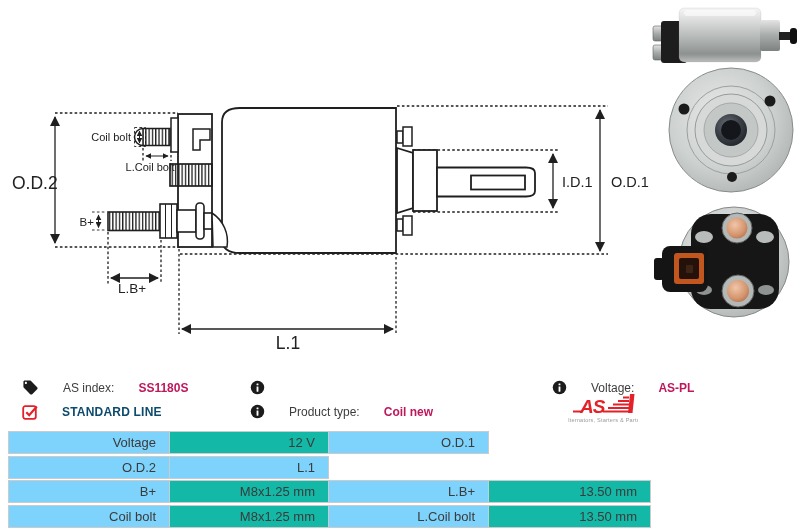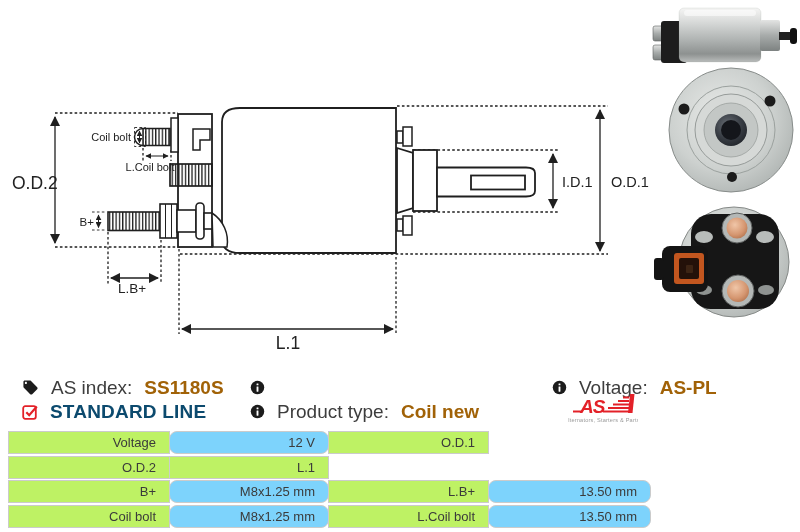--- a/index.html
+++ b/index.html
@@ -3,31 +3,31 @@
 <meta charset="utf-8">
 <style>
   html,body{margin:0;padding:0;}
   body{
     width:800px;height:532px;position:relative;background:#ffffff;
     font-family:"Liberation Sans","DejaVu Sans",sans-serif;
     color:#3b3b3b;overflow:hidden;
   }
   .abs{position:absolute;}
   
-  .info-item{position:absolute;display:flex;align-items:center;gap:12px;height:17px;font-size:19px;color:#3d3d3d;white-space:nowrap;}
-  .info-item .bold{font-weight:bold;color:#a16207;}
+  .info-item{position:absolute;display:flex;align-items:center;gap:24px;height:17px;font-size:12px;color:#3d3d3d;white-space:nowrap;}
+  .info-item .bold{font-weight:bold;color:#be185d;}
   .red-line{color:#0c4a6e;font-weight:bold;letter-spacing:.2px;}
   .ic{flex:0 0 auto;display:block;}
   
   #spec-table{position:absolute;left:8px;top:431px;width:641px;}
   .spec-row{display:grid;grid-template-columns:162px 159px 160px 162px;height:23px;margin-bottom:1.5px;}
   .spec-cell{border:1px solid #cbcbcb;line-height:22px;font-size:13px;text-align:right;padding-right:13px;overflow:hidden;}
   .spec-cell + .spec-cell{margin-left:-1px;}
-  .cell-label{background:#bef264;color:#3b3b3b;}
-  .cell-value{background:#7dd3fc;color:#3b3b3b;border-radius:8px;}
+  .cell-label{background:#7dd3fc;color:#3b3b3b;}
+  .cell-value{background:#14b8a6;color:#3b3b3b;}
   
   .logo-wrap{position:absolute;left:568px;top:392px;width:70px;height:34px;}
   svg text{font-family:"Liberation Sans","DejaVu Sans",sans-serif;}
   .dim-label{fill:#222;}
 </style>
 </head>
 <body>
 
 <svg class="abs" style="left:0;top:0" width="660" height="372" viewBox="0 0 660 372">
   <defs>

